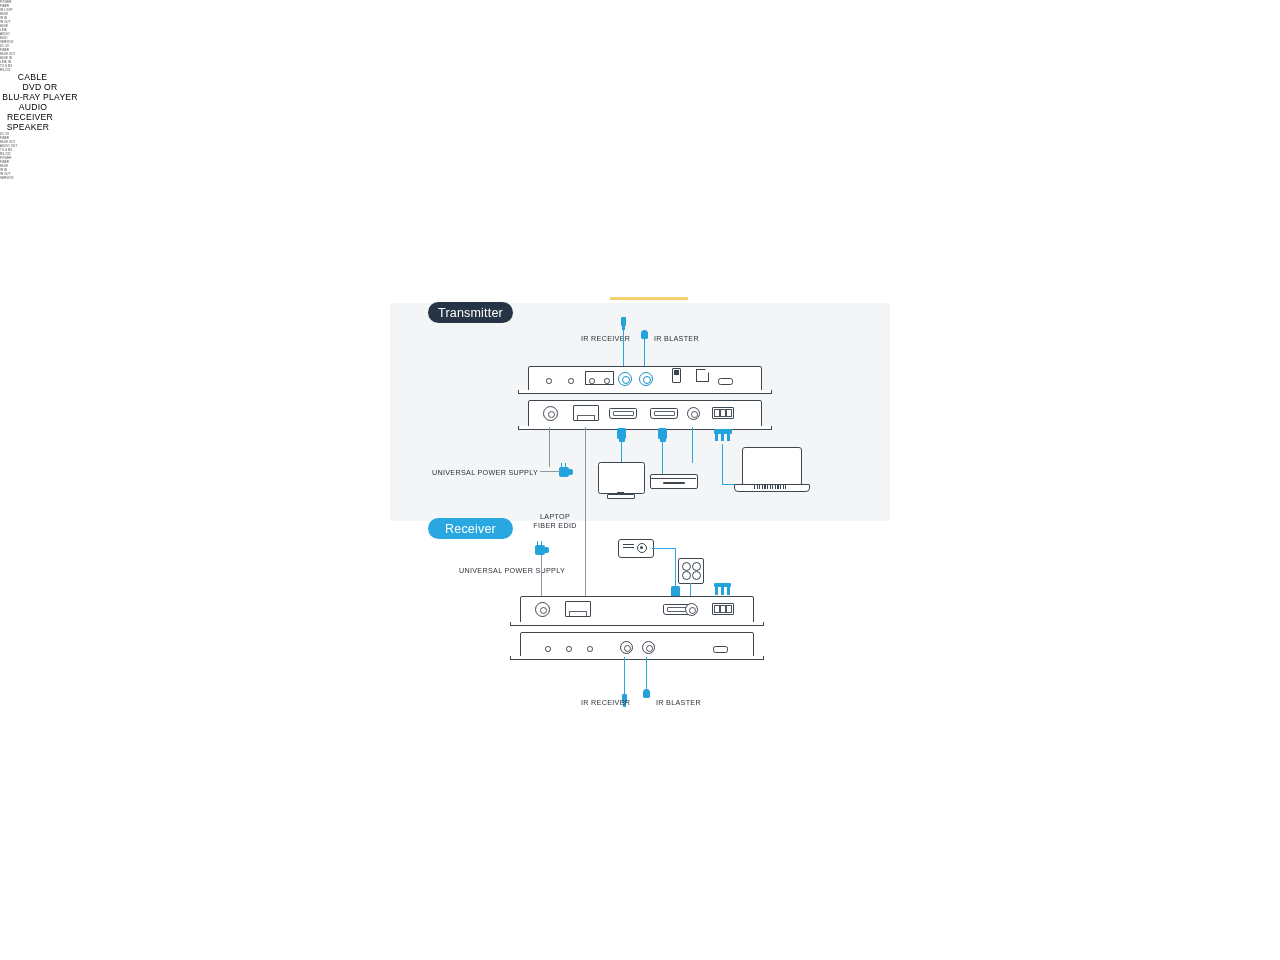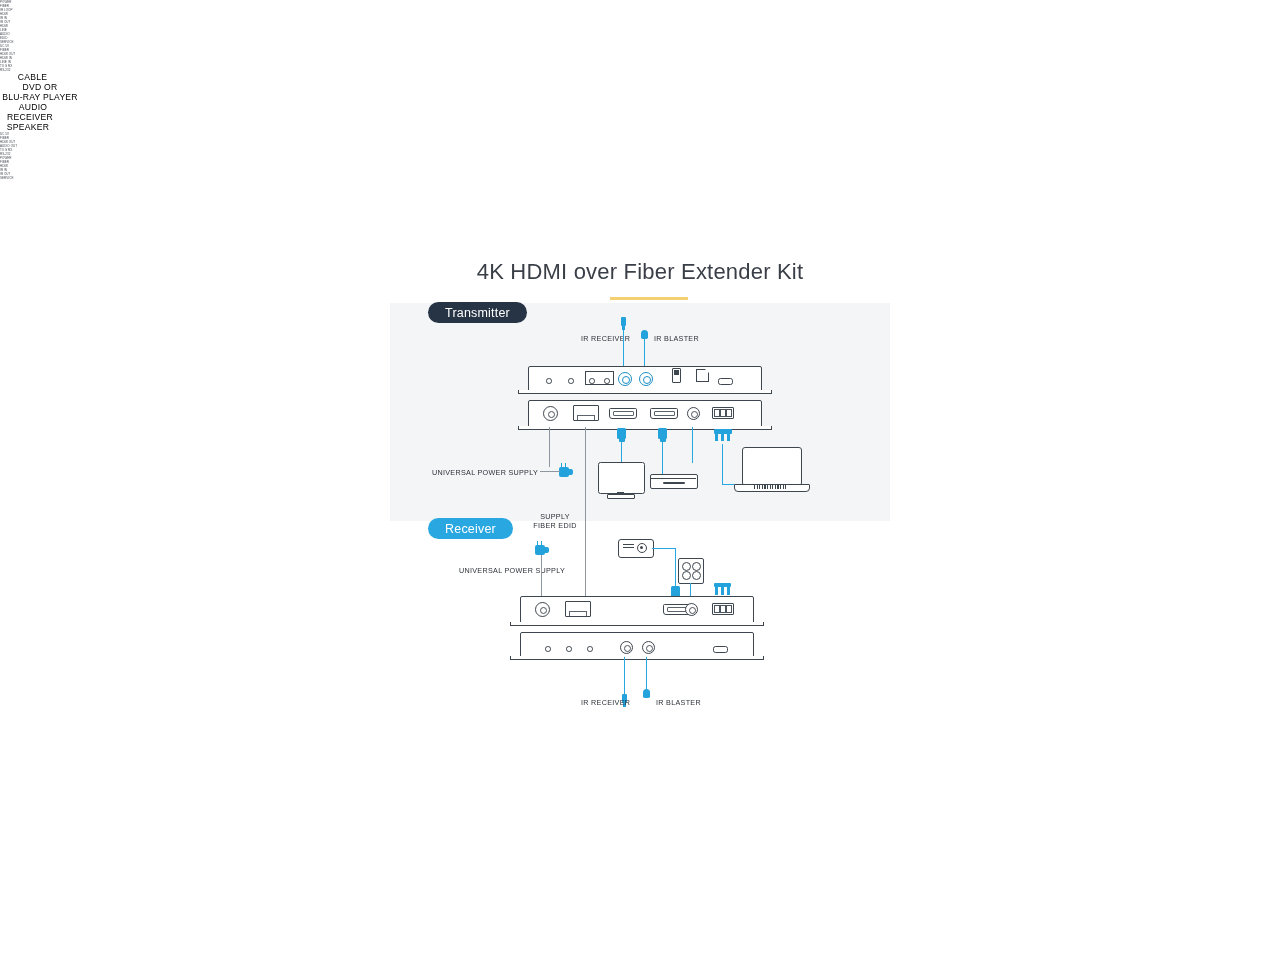--- a/index.html
+++ b/index.html
@@ -17,21 +17,21 @@
   }
 
   
   #tx-panel{position:absolute;left:390px;top:303px;width:500px;height:218px;background:#f4f5f6;}
 
   .badge{
     position:absolute;height:21px;border-radius:11px;color:#fff;
     font-size:12.5px;display:flex;align-items:center;justify-content:center;
     letter-spacing:.2px;
   }
-  #badge-tx{left:428px;top:302px;width:99px;background:#263445;}
+  #badge-tx{left:428px;top:302px;width:85px;background:#263445;}
   #badge-rx{left:428px;top:518px;width:85px;background:#29a7e0;}
 
   
   .lbl{position:absolute;color:#2b3038;white-space:nowrap;font-size:7.2px;letter-spacing:.3px;}
   .lbl-mid{font-size:8.6px;letter-spacing:.25px;}
   .lbl-micro{font-size:3px;letter-spacing:.05px;color:#444b54;}
   .ctr{text-align:center;}
 
   
   .chassis{position:absolute;border:1.1px solid #3e464f;background:#ffffff;border-radius:2px;}
@@ -145,21 +145,20 @@
 
   .speaker-grill{position:absolute;width:17px;height:12px;}
   .speaker-grill b{position:absolute;bottom:0;width:3px;height:9px;background:#23a2dc;display:block;}
   .speaker-grill u{position:absolute;left:0;top:0;width:17px;height:4px;background:#23a2dc;display:block;border-radius:1px;}
 </style>
 </head>
 <body>
 
 <div id="stage">
 
-  <div id="title">4K HDMI over Fiber Extender Kit</div>
   <div id="title-rule"></div>
 
   <div id="tx-panel"></div>
 
   <div class="badge" id="badge-tx">Transmitter</div>
 
   <div class="ir-rcv" style="left:621px;top:317px;"></div>
   <div class="lbl" style="left:581px;top:334px;">IR RECEIVER</div>
   <div class="wire wire-v" style="left:623px;top:330px;height:42px;"></div>
 
@@ -227,21 +226,21 @@
   <div class="psu" style="left:559px;top:465px;">
       <u></u>
       <s></s>
       <b></b>
       <i></i>
     </div>
   <div class="lbl" style="left:432px;top:468px;">UNIVERSAL POWER SUPPLY</div>
   <div class="wire wire-h wire-gray" style="left:540px;top:471px;width:20px;"></div>
 
   <div class="wire wire-v wire-gray" style="left:585px;top:427px;height:182px;"></div>
-  <div class="lbl ctr" style="left:520px;top:512px;width:70px;">SUPPLY</div>
+  <div class="lbl ctr" style="left:520px;top:512px;width:70px;">LAPTOP</div>
   <div class="lbl ctr" style="left:520px;top:521px;width:70px;">FIBER EDID</div>
 
   <div class="plug plug-hdmi" style="left:617px;top:428px;"></div>
   <div class="wire wire-v" style="left:621px;top:442px;height:22px;"></div>
   <div class="tv" style="left:598px;top:462px;"></div>
   <div class="tv-neck" style="left:617px;top:492px;"></div>
   <div class="tv-stand" style="left:607px;top:494px;"></div>
   <div class="lbl-mid ctr" style="left:588px;top:498px;width:65px;">CABLE</div>
 
   <div class="plug plug-hdmi" style="left:658px;top:428px;"></div>

